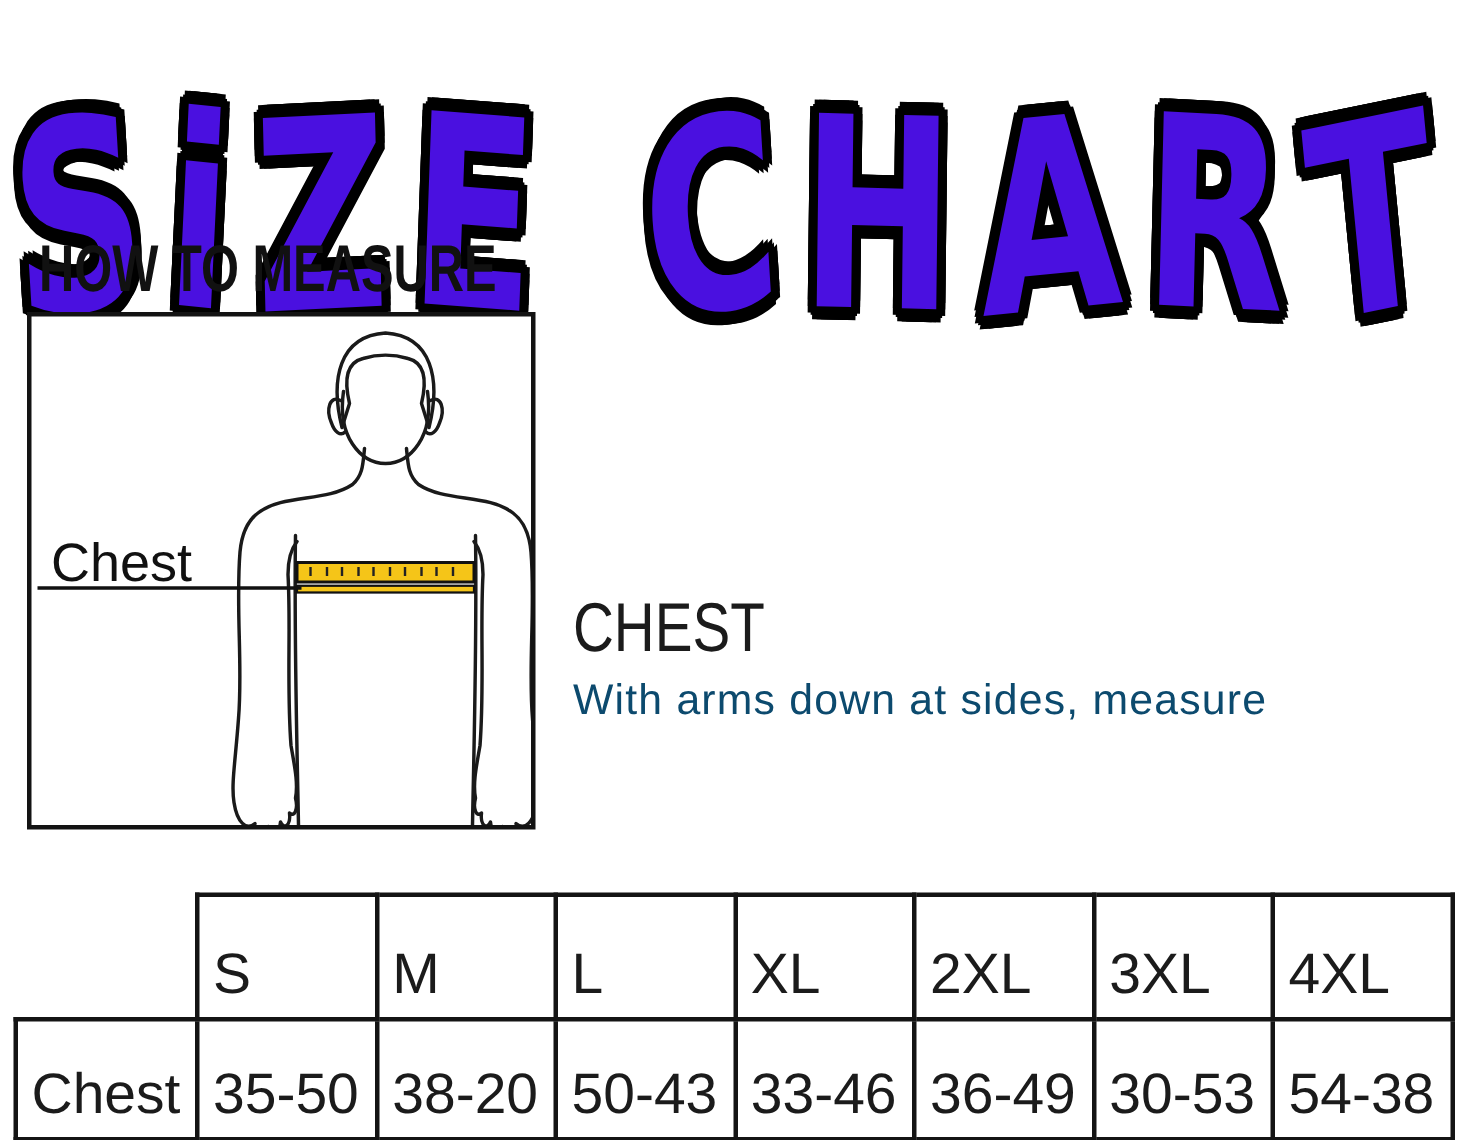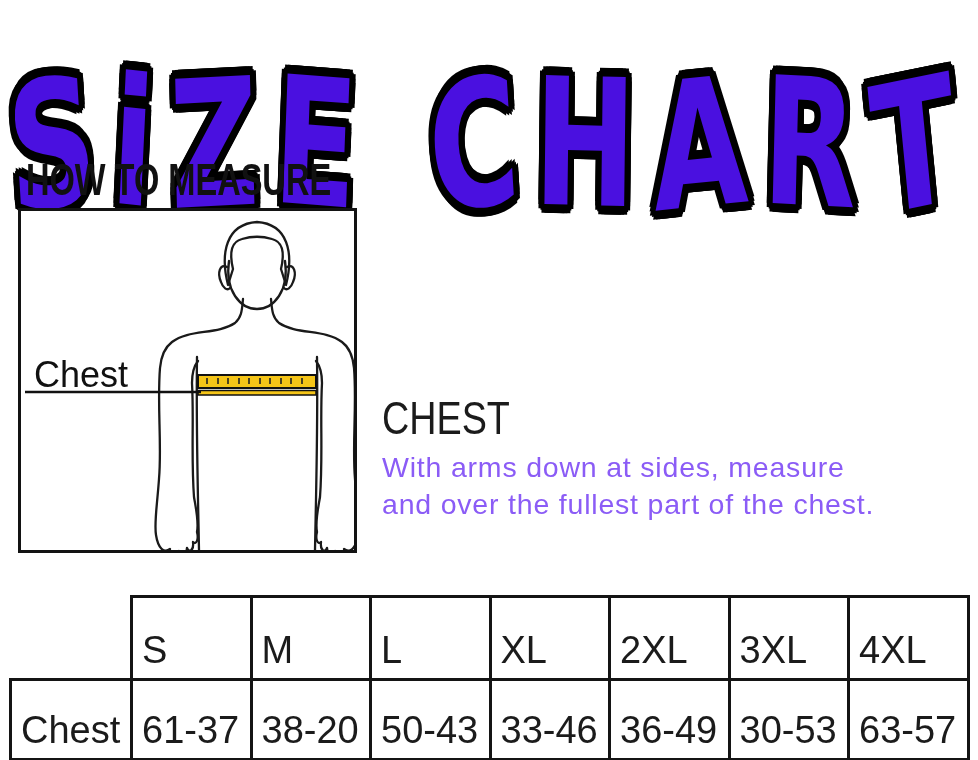--- a/index.html
+++ b/index.html
@@ -70,21 +70,21 @@
     transform-origin:left top;
     white-space:nowrap;
     color:#1b1b1b;
   }
   .chest-par{
     position:absolute;
     left:382px;top:449px;
     font-size:28.5px;
     line-height:37px;
     letter-spacing:0.8px;
-    color:#8b5cf6;
+    color:#0c4a6e;
     white-space:nowrap;
   }
 
   
   table.size-table{
     position:absolute;
     left:9px;top:595px;
     border-collapse:collapse;
     table-layout:fixed;
     width:958px;
@@ -140,21 +140,20 @@
       </g>
 
       <line x1="4" y1="181" x2="180" y2="181" stroke="#111" stroke-width="2.4"></line>
       <text x="13" y="176" font-size="36" font-weight="500" fill="#111" font-family="Liberation Sans, sans-serif">Chest</text>
     </svg>
   </div>
 
   <div class="chest-heading">CHEST</div>
   <div class="chest-par">
     <div>With arms down at sides, measure</div>
-    <div>and over the fullest part of the chest.</div>
   </div>
 
   <table class="size-table">
     <colgroup>
       <col class="c-label">
         <col class="c-size">
         <col class="c-size">
         <col class="c-size">
       <col class="c-size">
         <col class="c-size">
@@ -167,24 +166,24 @@
       <th>S</th>
       <th>M</th>
       <th>L</th>
       <th>XL</th>
       <th>2XL</th>
       <th>3XL</th>
       <th>4XL</th>
     </tr>
     <tr class="dat">
       <td>Chest</td>
-      <td>61-37</td>
+      <td>35-50</td>
       <td>38-20</td>
       <td>50-43</td>
       <td>33-46</td>
       <td>36-49</td>
       <td>30-53</td>
-      <td>63-57</td>
+      <td>54-38</td>
     </tr>
   </tbody>
     </table>
 
 </div>
 
 </body></html>

